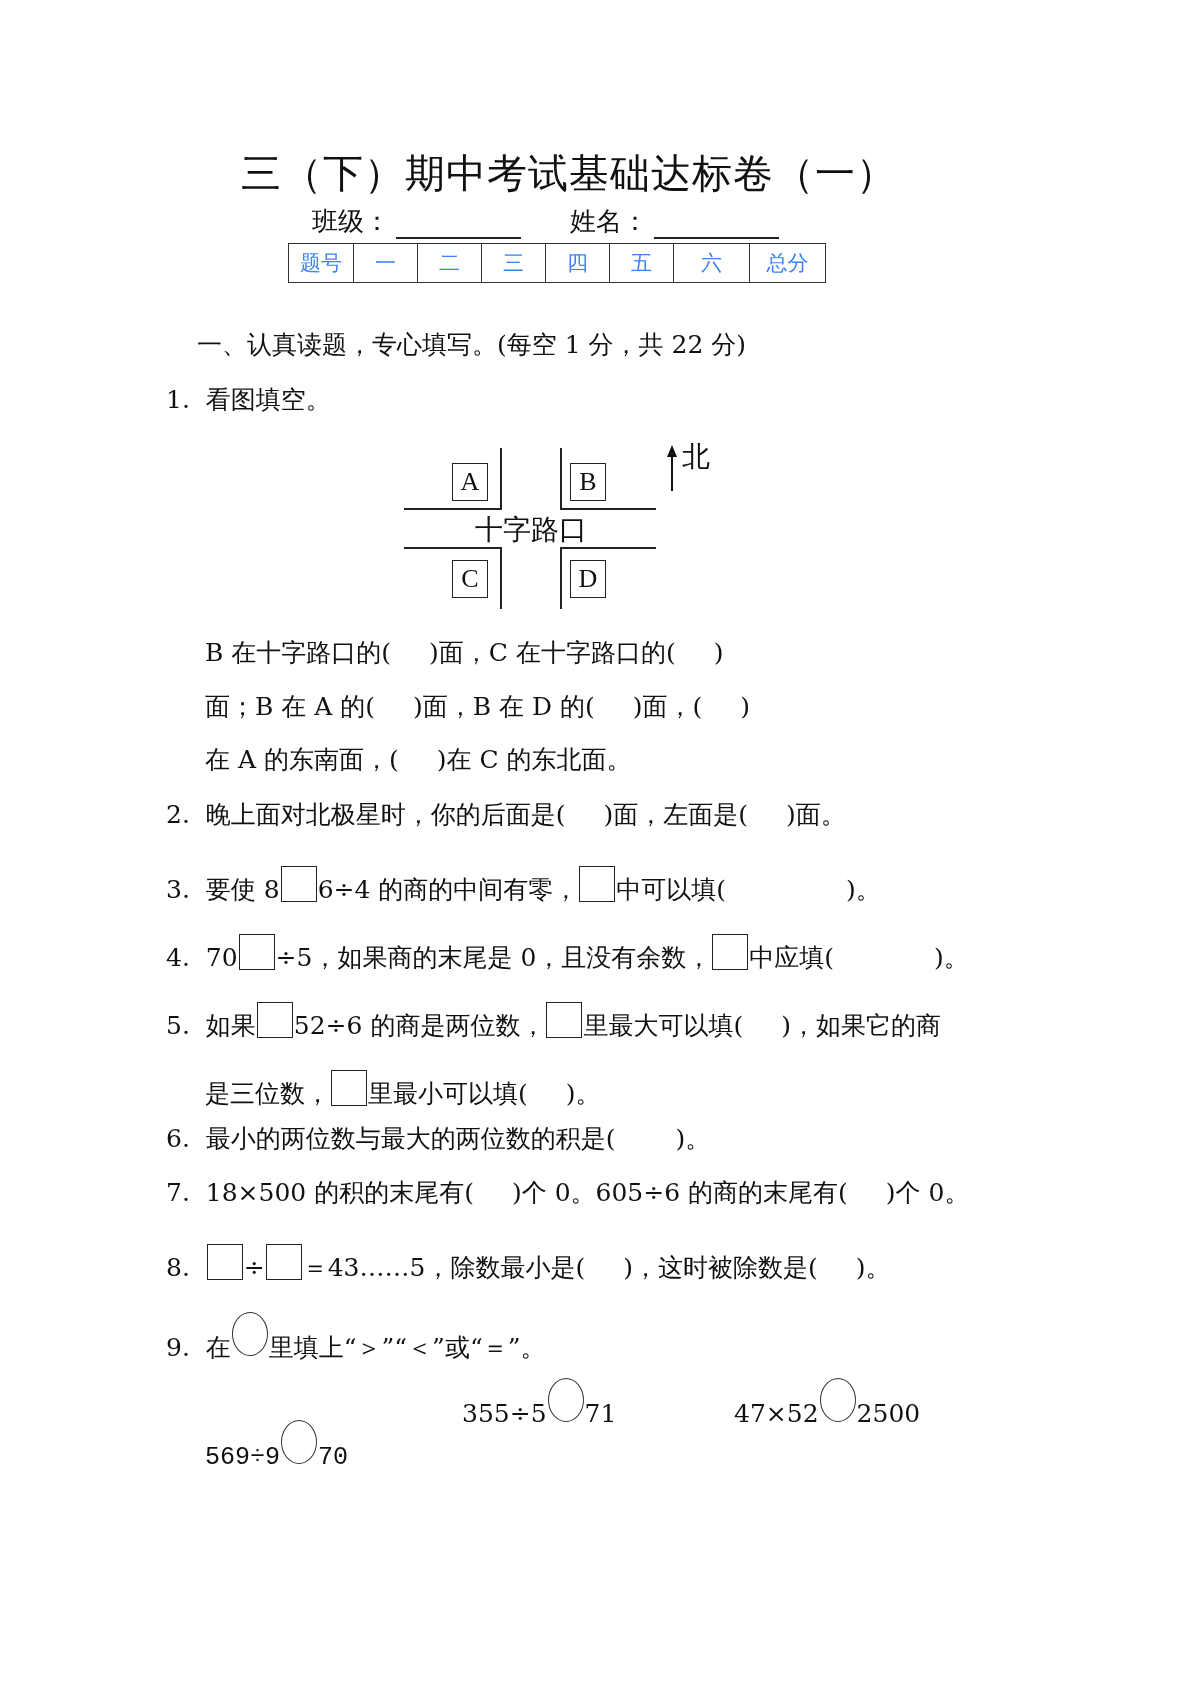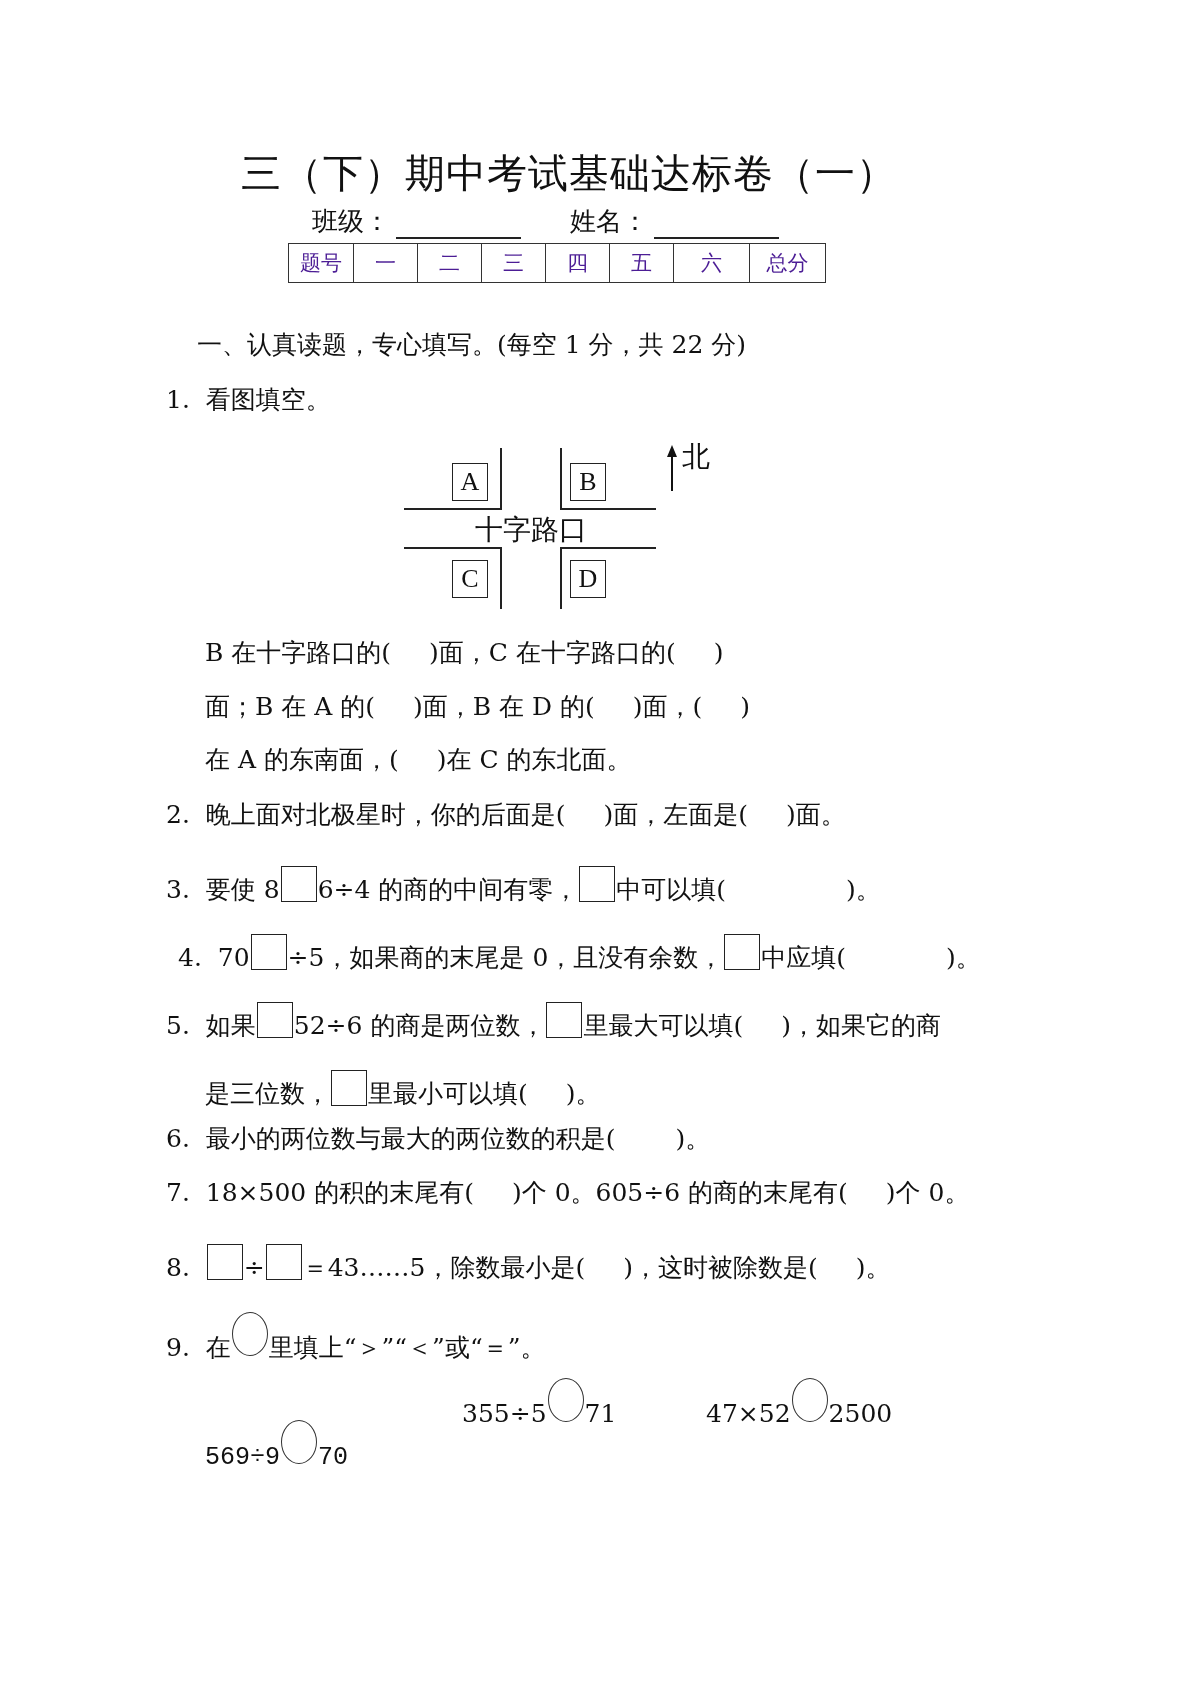--- a/index.html
+++ b/index.html
@@ -3,21 +3,21 @@
 <meta charset="utf-8">
 <style>
   html, body { margin:0; padding:0; background:#ffffff; }
   body { width:1191px; height:1684px; position:relative; overflow:hidden;
          font-family: "DejaVu Serif", "Liberation Serif", serif; color:#111; }
   .abs { position:absolute; white-space:nowrap; }
   .title { left:0; width:1090px; top:146px; text-align:center; font-family:"DejaVu Sans","Liberation Sans",sans-serif; font-size:40px; letter-spacing:1px;padding-left:24px; }
   .info { top:204px; font-size:26px; font-family:"DejaVu Sans","Liberation Sans",sans-serif; }
   .info .blank { display:inline-block; width:125px; border-bottom:2px solid #222; height:26px; vertical-align:bottom; margin-left:6px; }
   table.score { position:absolute; left:288px; top:243px; border-collapse:collapse; }
-  table.score td { border:1.5px solid #333; height:38px; text-align:center; font-size:21px; color:#4c1d95; padding:0; }
+  table.score td { border:1.5px solid #333; height:38px; text-align:center; font-size:21px; color:#3b82f6; padding:0; }
   .line { font-size:25px; line-height:30px; }
   .box { display:inline-block; width:34px; height:34px; border:1.6px solid #222; vertical-align:-4px; margin:0 1px; }
   .circ { display:inline-block; width:34px; height:42px; border:1.4px solid #333; border-radius:50%; vertical-align:0px; margin:0 1px; }
   .gap-s { display:inline-block; width:38px; }
   .gap-m { display:inline-block; width:60px; }
   .gap-l { display:inline-block; width:120px; }
   .diagram .road { position:absolute; background:#222; }
   .diagram .lot { position:absolute; width:34px; height:36px; border:1.5px solid #222; font-size:26px; text-align:center; line-height:36px; font-family:"Liberation Serif",serif; }
 </style>
 </head>
@@ -88,21 +88,21 @@
 </div>
 
 <div class="abs line" style="left:166px; top:800px;">
   <span>2.</span>&nbsp;&nbsp;<span>晚上面对北极星时，你的后面是(</span><span class="gap-s"></span><span>)面，左面是(</span><span class="gap-s"></span><span>)面。</span>
 </div>
 
 <div class="abs line" style="left:166px; top:866px;">
   <span>3.</span>&nbsp;&nbsp;<span>要使 8</span><span class="box"></span><span>6÷4 的商的中间有零，</span><span class="box"></span><span>中可以填(</span><span class="gap-l"></span><span>)。</span>
 </div>
 
-<div class="abs line" style="left:178px; top:934px;">
+<div class="abs line" style="left:166px; top:934px;">
   <span>4.</span>&nbsp;&nbsp;<span>70</span><span class="box"></span><span>÷5，如果商的末尾是 0，且没有余数，</span><span class="box"></span><span>中应填(</span><span class="gap-l" style="width:100px"></span><span>)。</span>
 </div>
 
 <div class="abs line" style="left:166px; top:1002px;">
   <span>5.</span>&nbsp;&nbsp;<span>如果</span><span class="box"></span><span>52÷6 的商是两位数，</span><span class="box"></span><span>里最大可以填(</span><span class="gap-s"></span><span>)，如果它的商</span>
 </div>
 <div class="abs line" style="left:205px; top:1070px;">
   <span>是三位数，</span><span class="box"></span><span>里最小可以填(</span><span class="gap-s"></span><span>)。</span>
 </div>
 
@@ -121,15 +121,15 @@
 <div class="abs line" style="left:166px; top:1312px;">
   <span>9.</span>&nbsp;&nbsp;<span>在</span><span class="circ"></span><span>里填上“＞”“＜”或“＝”。</span>
 </div>
 
 <div class="abs line" style="left:205px; top:1420px;font-family:Liberation Mono, monospace;">
   <span>569÷9</span><span class="circ"></span><span>70</span>
 </div>
 <div class="abs line" style="left:462px; top:1378px;">
   <span>355÷5</span><span class="circ"></span><span>71</span>
 </div>
-<div class="abs line" style="left:706px; top:1378px;">
+<div class="abs line" style="left:734px; top:1378px;">
   <span>47×52</span><span class="circ"></span><span>2500</span>
 </div>
 
 </body></html>

